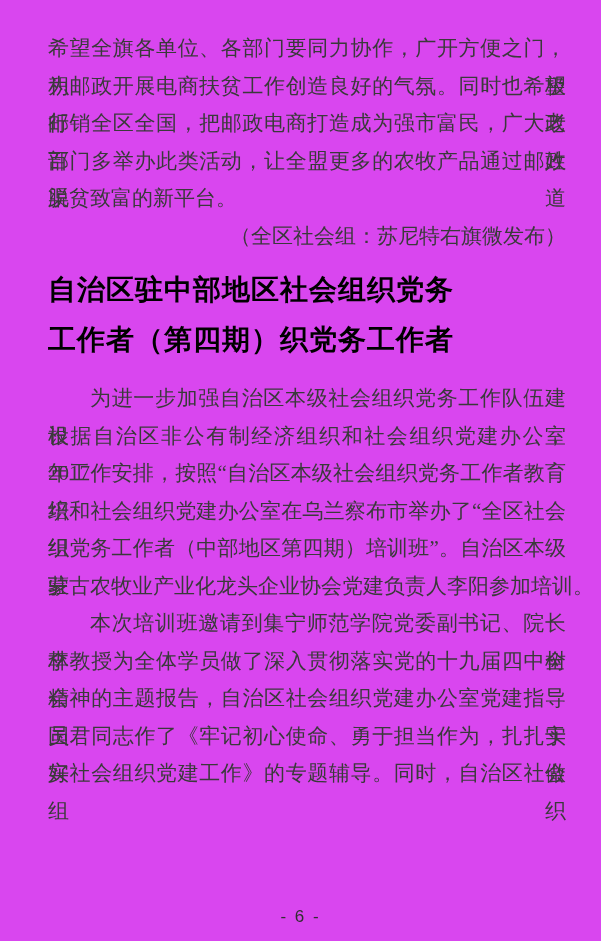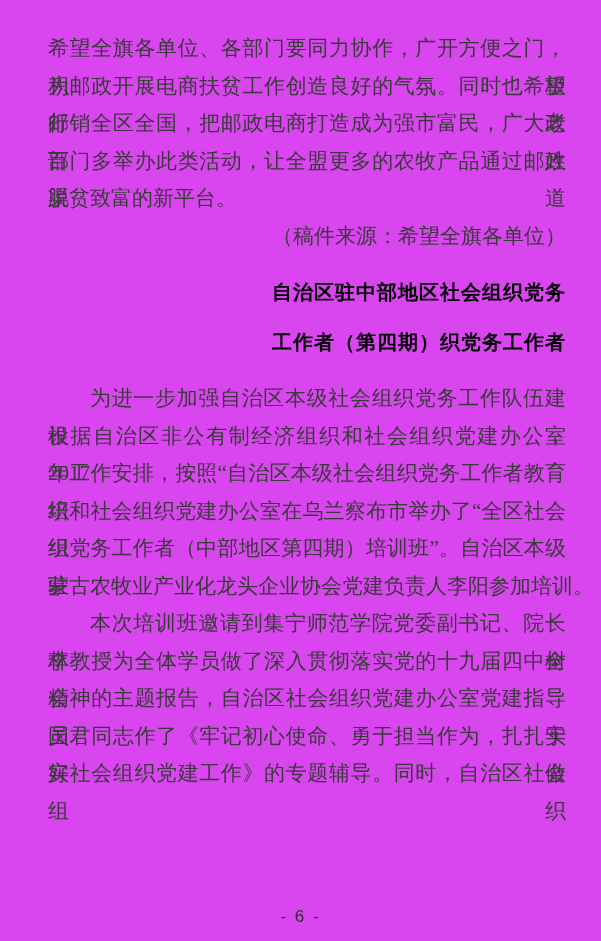--- a/index.html
+++ b/index.html
@@ -46,26 +46,26 @@
     height: 37.5px;
     line-height: 37.5px;
     text-align: right;
     color: #3a3a3a;
   }
   .headline {
     margin-top: 12px;
     margin-bottom: 13px;
   }
   .headline-line {
-    font-family: Liberation Sans, sans-serif;
+    font-family: Liberation Mono, monospace;
     font-weight: 700;
-    font-size: 20px;
+    font-size: 28px;
     height: 50px;
     line-height: 50px;
-    text-align: right;
+    text-align: left;
     color: #000000;
     letter-spacing: 1px;
   }
   .page-number {
     position: absolute;
     left: 0;
     bottom: 14px;
     width: 601px;
     text-align: center;
     font-family: "Liberation Sans", "DejaVu Sans", sans-serif;
@@ -81,21 +81,21 @@
   <div class="content">
 
     <div>
       <div class="bline jl">希望全旗各单位、各部门要同力协作，广开方便之门，积极</div>
       <div class="bline jl">为邮政开展电商扶贫工作创造良好的气氛。同时也希望邮政</div>
       <div class="bline jl">行销全区全国，把邮政电商打造成为强市富民，广大老百姓</div>
       <div class="bline jl">部门多举办此类活动，让全盟更多的农牧产品通过邮政渠道</div>
       <div class="bline ll">脱贫致富的新平台。</div>
     </div>
 
-    <div class="source-line">（稿件来源：希望全旗各单位）</div>
+    <div class="source-line">（全区社会组：苏尼特右旗微发布）</div>
 
     <div class="headline">
       <div class="headline-line">自治区驻中部地区社会组织党务</div>
       <div class="headline-line">工作者（第四期）织党务工作者</div>
     </div>
 
     <div>
       <div class="bline jl indent">为进一步加强自治区本级社会组织党务工作队伍建设，</div>
       <div class="bline jl">根据自治区非公有制经济组织和社会组织党建办公室 2017</div>
       <div class="bline jl">年工作安排，按照“自治区本级社会组织党务工作者教育培</div>

